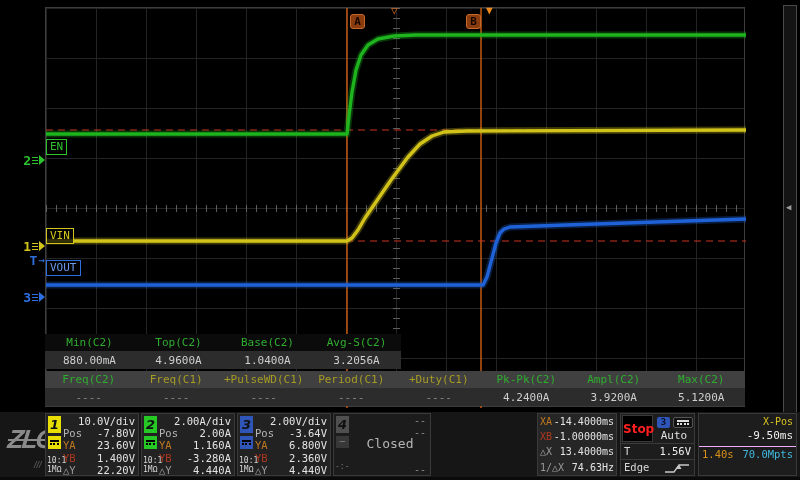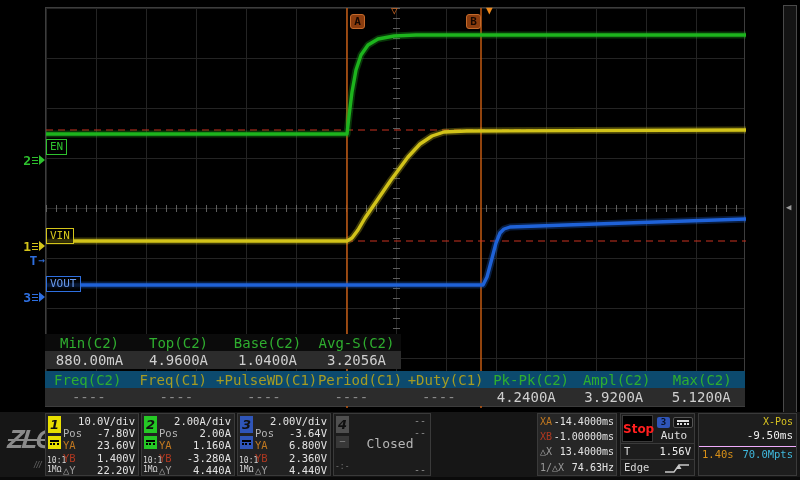--- a/index.html
+++ b/index.html
@@ -25,21 +25,21 @@
     text-align:center; line-height:13px; }
   .tri { position:absolute; top:-3px; font-size:11px; line-height:11px; }
   .tri-hollow { color:#c06020; }
   .tri-filled { color:#ef8a1c; }
 
   
   .chlabel { position:absolute; font-size:11px; padding:0 3px; line-height:14px;
     background:rgba(0,0,0,.75); border:1px solid; }
   .lbl-en   { left:46px; top:139px; color:#2ec22e; border-color:#2ec22e; }
   .lbl-vin  { left:46px; top:228px; color:#d4c51a; border-color:#d4c51a; }
-  .lbl-vout { left:46px; top:276px; color:#6b9bee; border-color:#2e6fe0; }
+  .lbl-vout { left:46px; top:260px; color:#6b9bee; border-color:#2e6fe0; }
 
   .mk { position:absolute; left:0; width:45px; height:16px; display:flex;
     align-items:center; justify-content:flex-end; gap:1px;
     font:bold 13px "DejaVu Sans Mono",monospace; }
   .mk .gnd { width:6px; height:7px; background:
     linear-gradient(currentColor 0 1px, transparent 1px 3px,
                     currentColor 3px 4px, transparent 4px 6px, currentColor 6px 7px); }
   .mk .arr { width:0; height:0; border-left:6px solid currentColor;
     border-top:5px solid transparent; border-bottom:5px solid transparent; }
   .mk-2 { top:152px; color:#2ec22e; }
@@ -47,24 +47,24 @@
   .mk-T { top:252px; color:#2e6fe0; }
   .mk-3 { top:289px; color:#2e6fe0; }
 
   
   #rstrip { position:absolute; left:783px; top:5px; width:14px; height:410px;
     background:#141414; border:1px solid #4a4a4a; }
   #rstrip .arrow { position:absolute; top:196px; left:2px; color:#9a9a9a; font-size:9px; }
 
   
   .mrow { position:absolute; left:45px; display:flex; align-items:center; }
-  .mrow .cell { flex:1; text-align:center; font-size:14px; white-space:nowrap; }
+  .mrow .cell { flex:1; text-align:center; font-size:11px; white-space:nowrap; }
   #mrow1 { top:334px; width:356px; height:17px; background:#0b0b0b; }
   #mrow2 { top:351px; width:356px; height:18px; background:#2c2c2c; }
-  #mrow3 { top:371px; width:700px; height:17px; background:#0c4a6e; }
+  #mrow3 { top:371px; width:700px; height:17px; background:#404040; }
   #mrow4 { top:388px; width:700px; height:18px; background:#2c2c2c; }
   .mc2 { color:#2fae2f; }  .mc1 { color:#a79b22; }
   .mval { color:#cfcfcf; } .mdash { color:#8a8a8a; }
 
   
   #bar { position:absolute; left:0; top:412px; width:800px; height:68px; background:#161616; }
   #bar-bottom { position:absolute; left:0; top:477px; width:800px; height:3px; background:#0a0a0a; }
 
   #logo { position:absolute; left:8px; top:424px; color:#8a8a8a; }
   #logo .z { font:bold italic 26px "Liberation Sans",sans-serif; letter-spacing:-2px;

